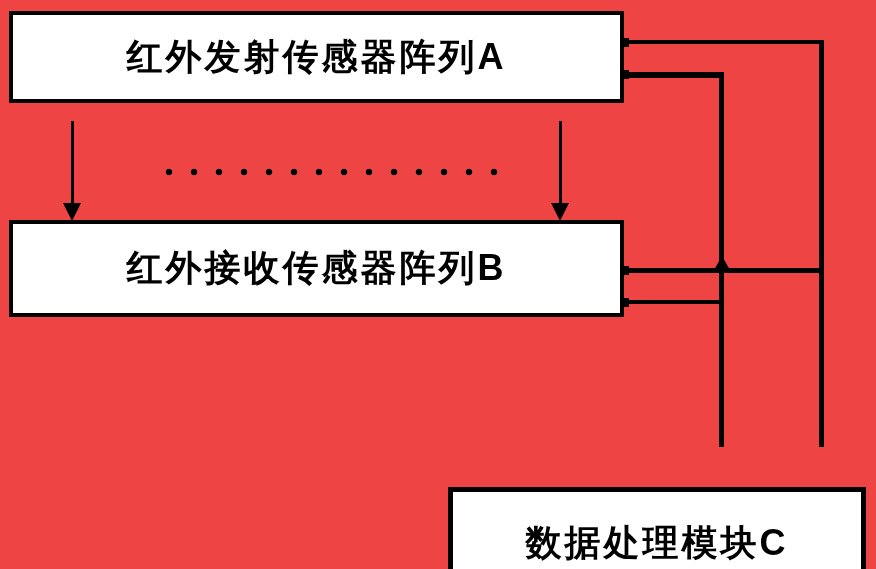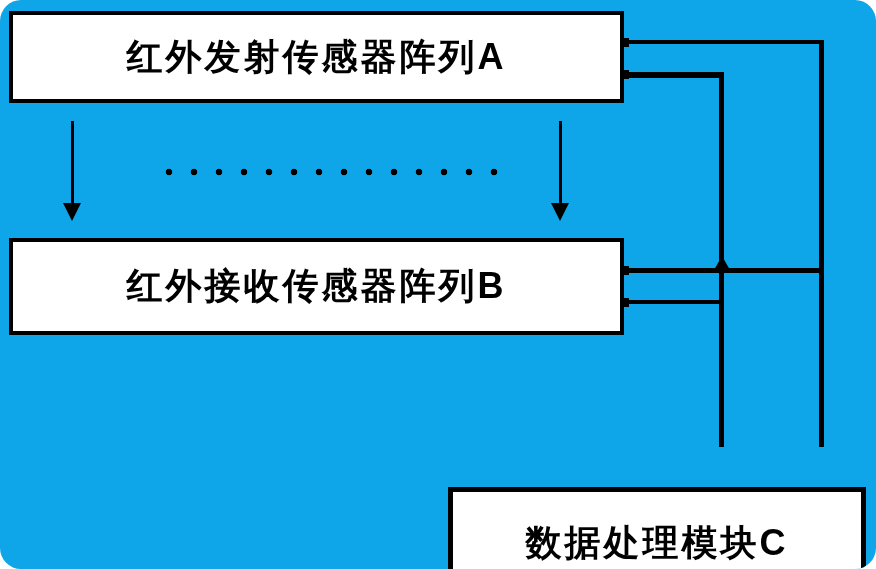--- a/index.html
+++ b/index.html
@@ -1,42 +1,41 @@
 <!DOCTYPE html>
 <html><head>
 <meta charset="utf-8">
 <style>
   html, body { margin: 0; padding: 0; background: #ffffff; }
   #canvas {
     position: relative;
     width: 876px;
     height: 569px;
-    background: #0ea5e9;
+    background: #ef4444;
     font-family: "Liberation Sans", sans-serif;
     color: #000000;
     overflow: hidden;
-    border-radius: 21px;
   }
   .node {
     position: absolute;
     box-sizing: border-box;
     border: 4px solid #000000;
     background: #ffffff;
     display: flex;
     align-items: center;
     justify-content: center;
   }
   .node .node-label {
     font-size: 36px;
     font-weight: bold;
     letter-spacing: 3px;
     white-space: nowrap;
   }
   #box-a { left: 9px;   top: 11px;  width: 615px; height: 92px;  }
-  #box-b { left: 9px;   top: 238px; width: 615px; height: 97px;  }
+  #box-b { left: 9px;   top: 220px; width: 615px; height: 97px;  }
   #box-c { left: 448px; top: 447px; width: 418px; height: 113px; border-width: 5px; margin-top: 40px; }
 
   .hline, .vline {
     position: absolute;
     background: #000000;
   }
 
   
   #line-a1-h { left: 624px; top: 40px;  width: 200px; height: 4px; }
   #line-a2-h { left: 624px; top: 72px;  width: 98px;  height: 6px; }

